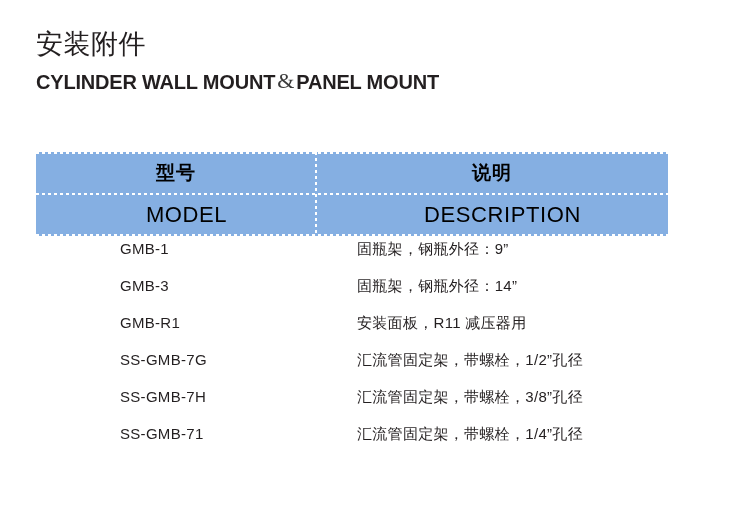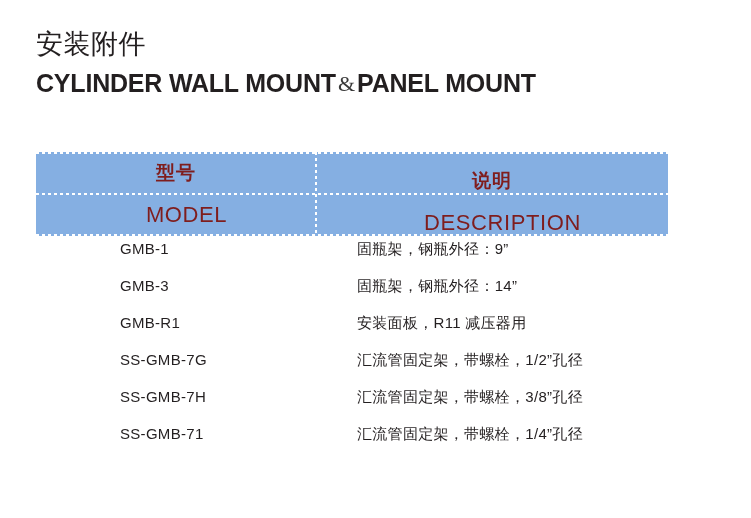--- a/index.html
+++ b/index.html
@@ -31,21 +31,21 @@
     line-height: 1.25;
     margin: 0;
     white-space: nowrap;
   }
   #title-en-wrap {
     margin: 8px 0 0 0;
     white-space: nowrap;
     line-height: 1.1;
   }
   .title-en-part {
-    font-size: 25px;
+    font-size: 20px;
     font-weight: bold;
     color: #231f20;
     letter-spacing: -0.2px;
   }
   #title-en-amp {
     font-family: "Liberation Serif", "DejaVu Serif", serif;
     font-size: 22px;
     font-weight: normal;
     color: #3a3a3a;
     padding: 0 2px;
@@ -73,25 +73,25 @@
     display: flex;
     width: 100%;
     height: 42px;
     box-sizing: border-box;
   }
   .hcell {
     box-sizing: border-box;
     display: flex;
     align-items: center;
     justify-content: center;
-    color: #7f1d1d;
+    color: #000000;
     height: 42px;
   }
   .hcell.model  { width: 280px; }
-  .hcell.desc   { width: 352px; align-items: flex-end; }
+  .hcell.desc   { width: 352px; }
 
   .hcell-cn {
     font-size: 19px;
     font-weight: bold;
     letter-spacing: 1px;
   }
   .hcell-en {
     font-size: 22px;
     font-weight: normal;
     letter-spacing: 0.6px;

